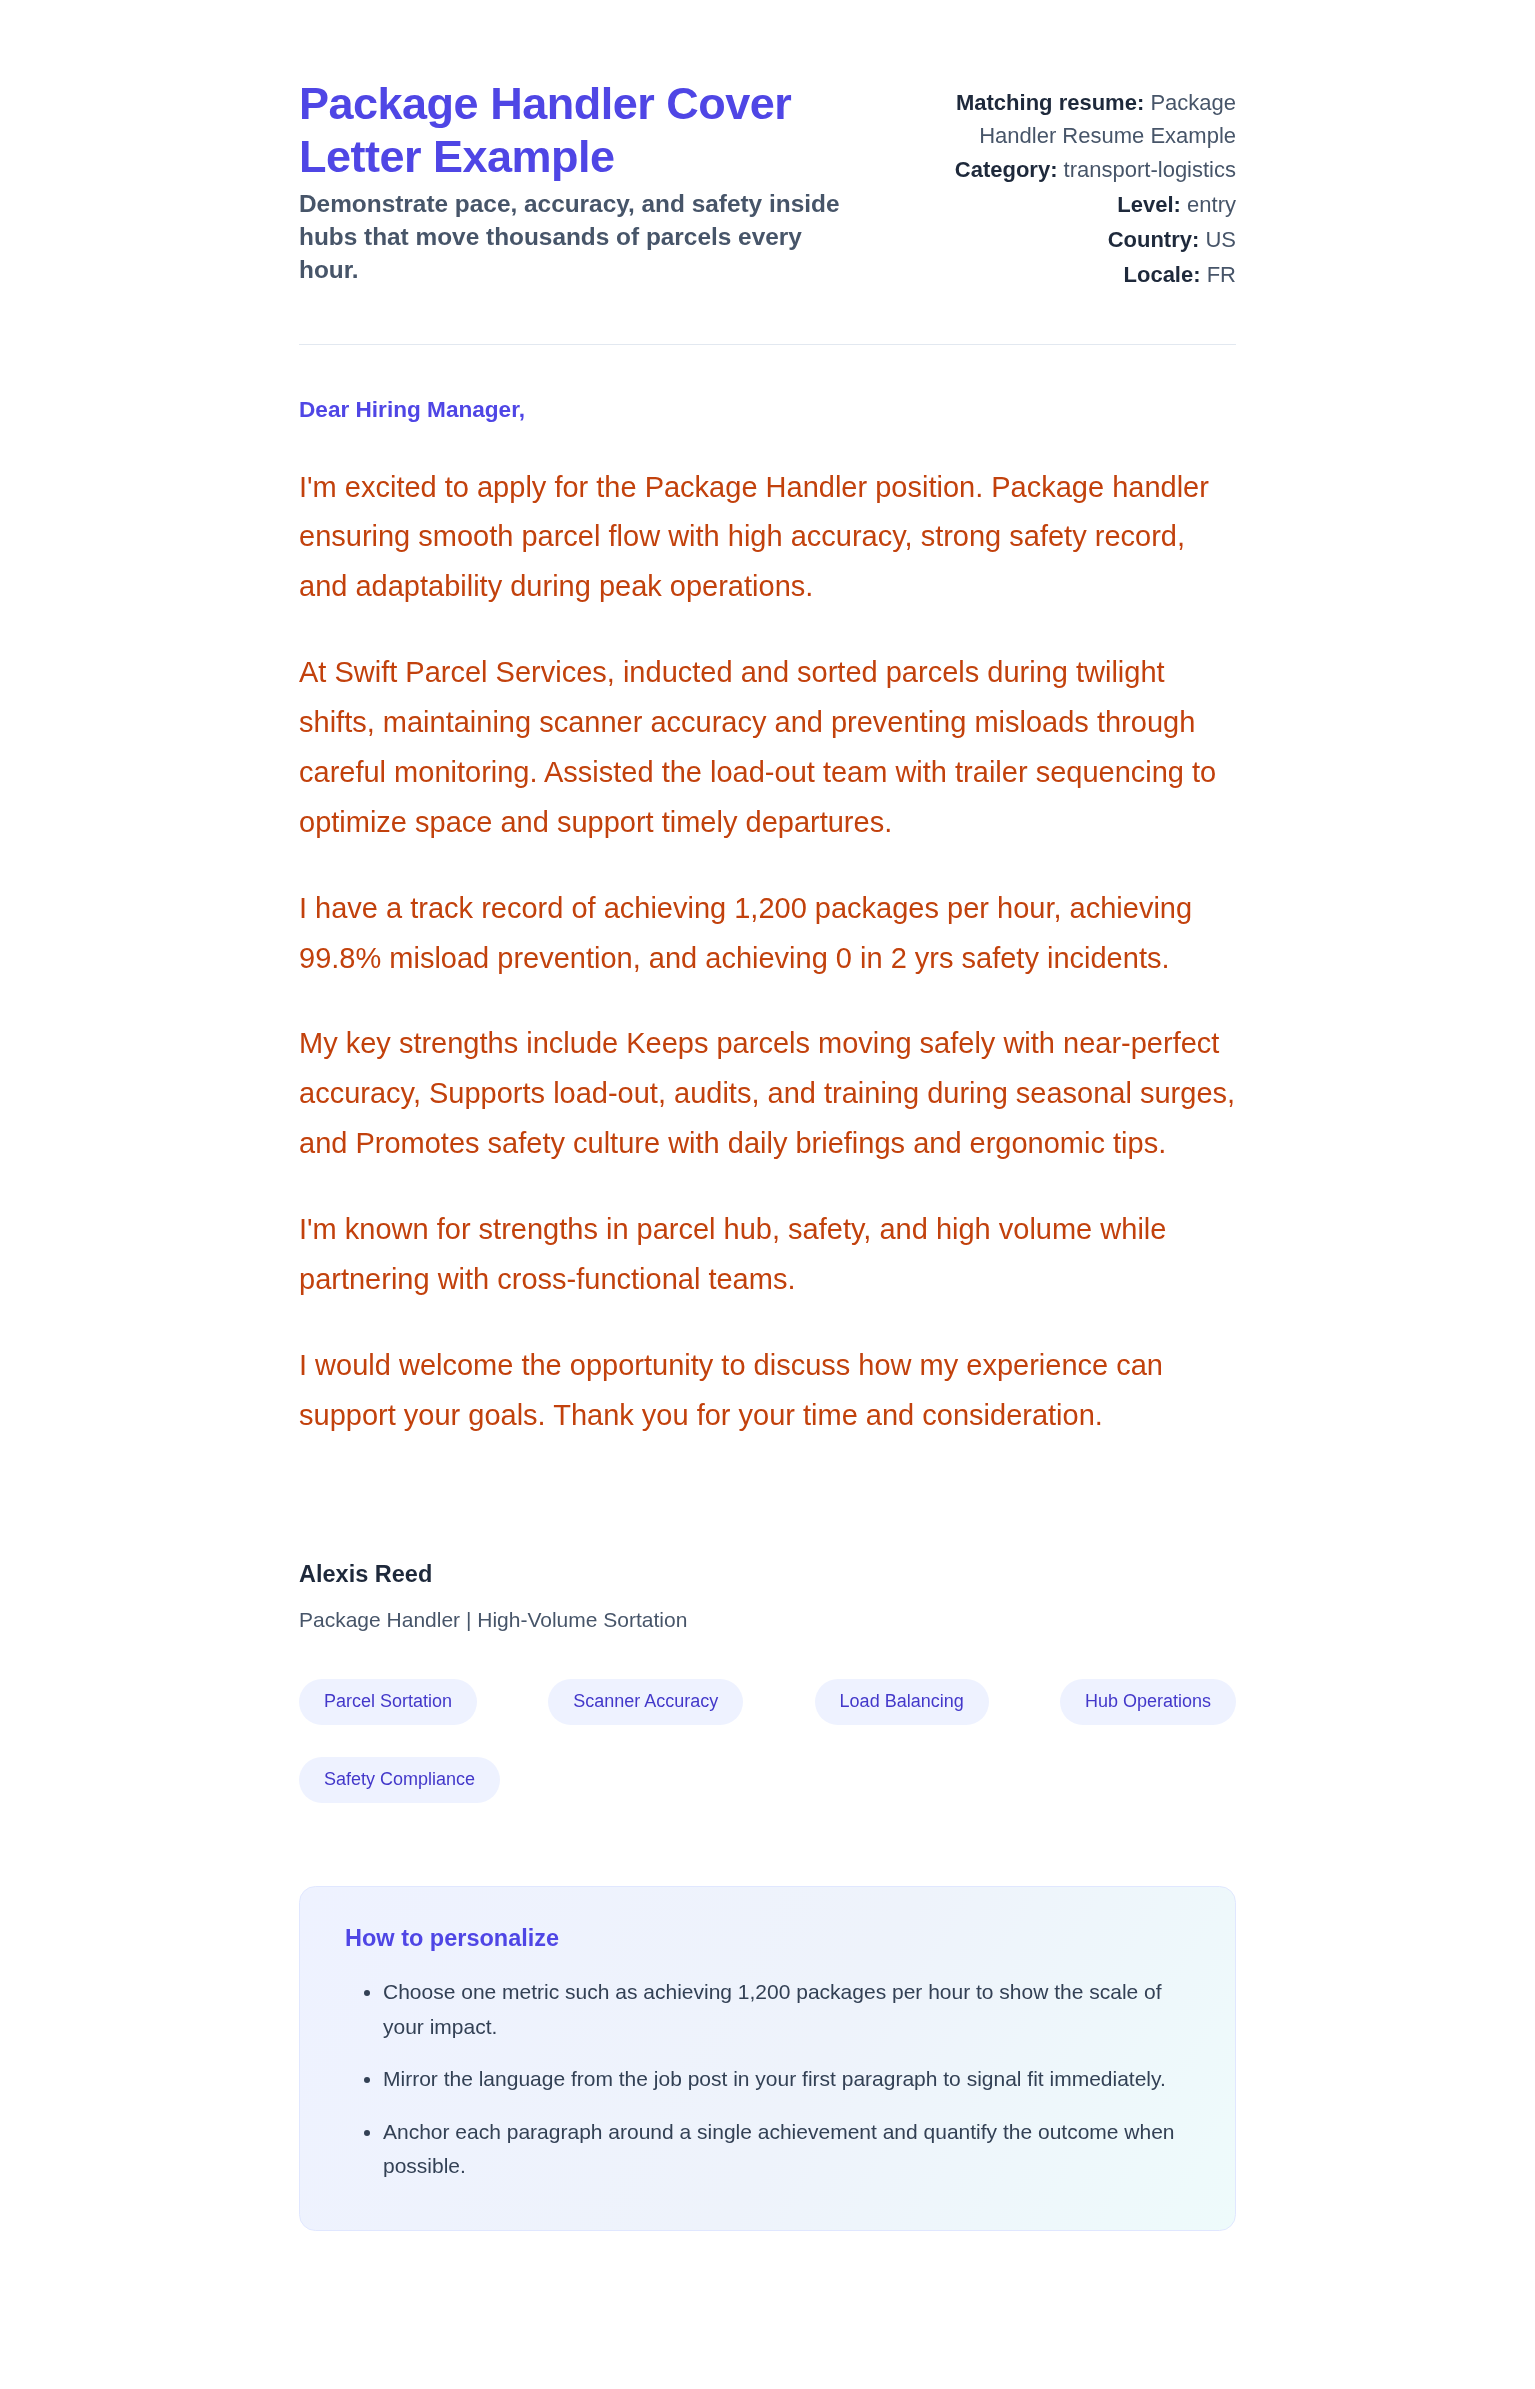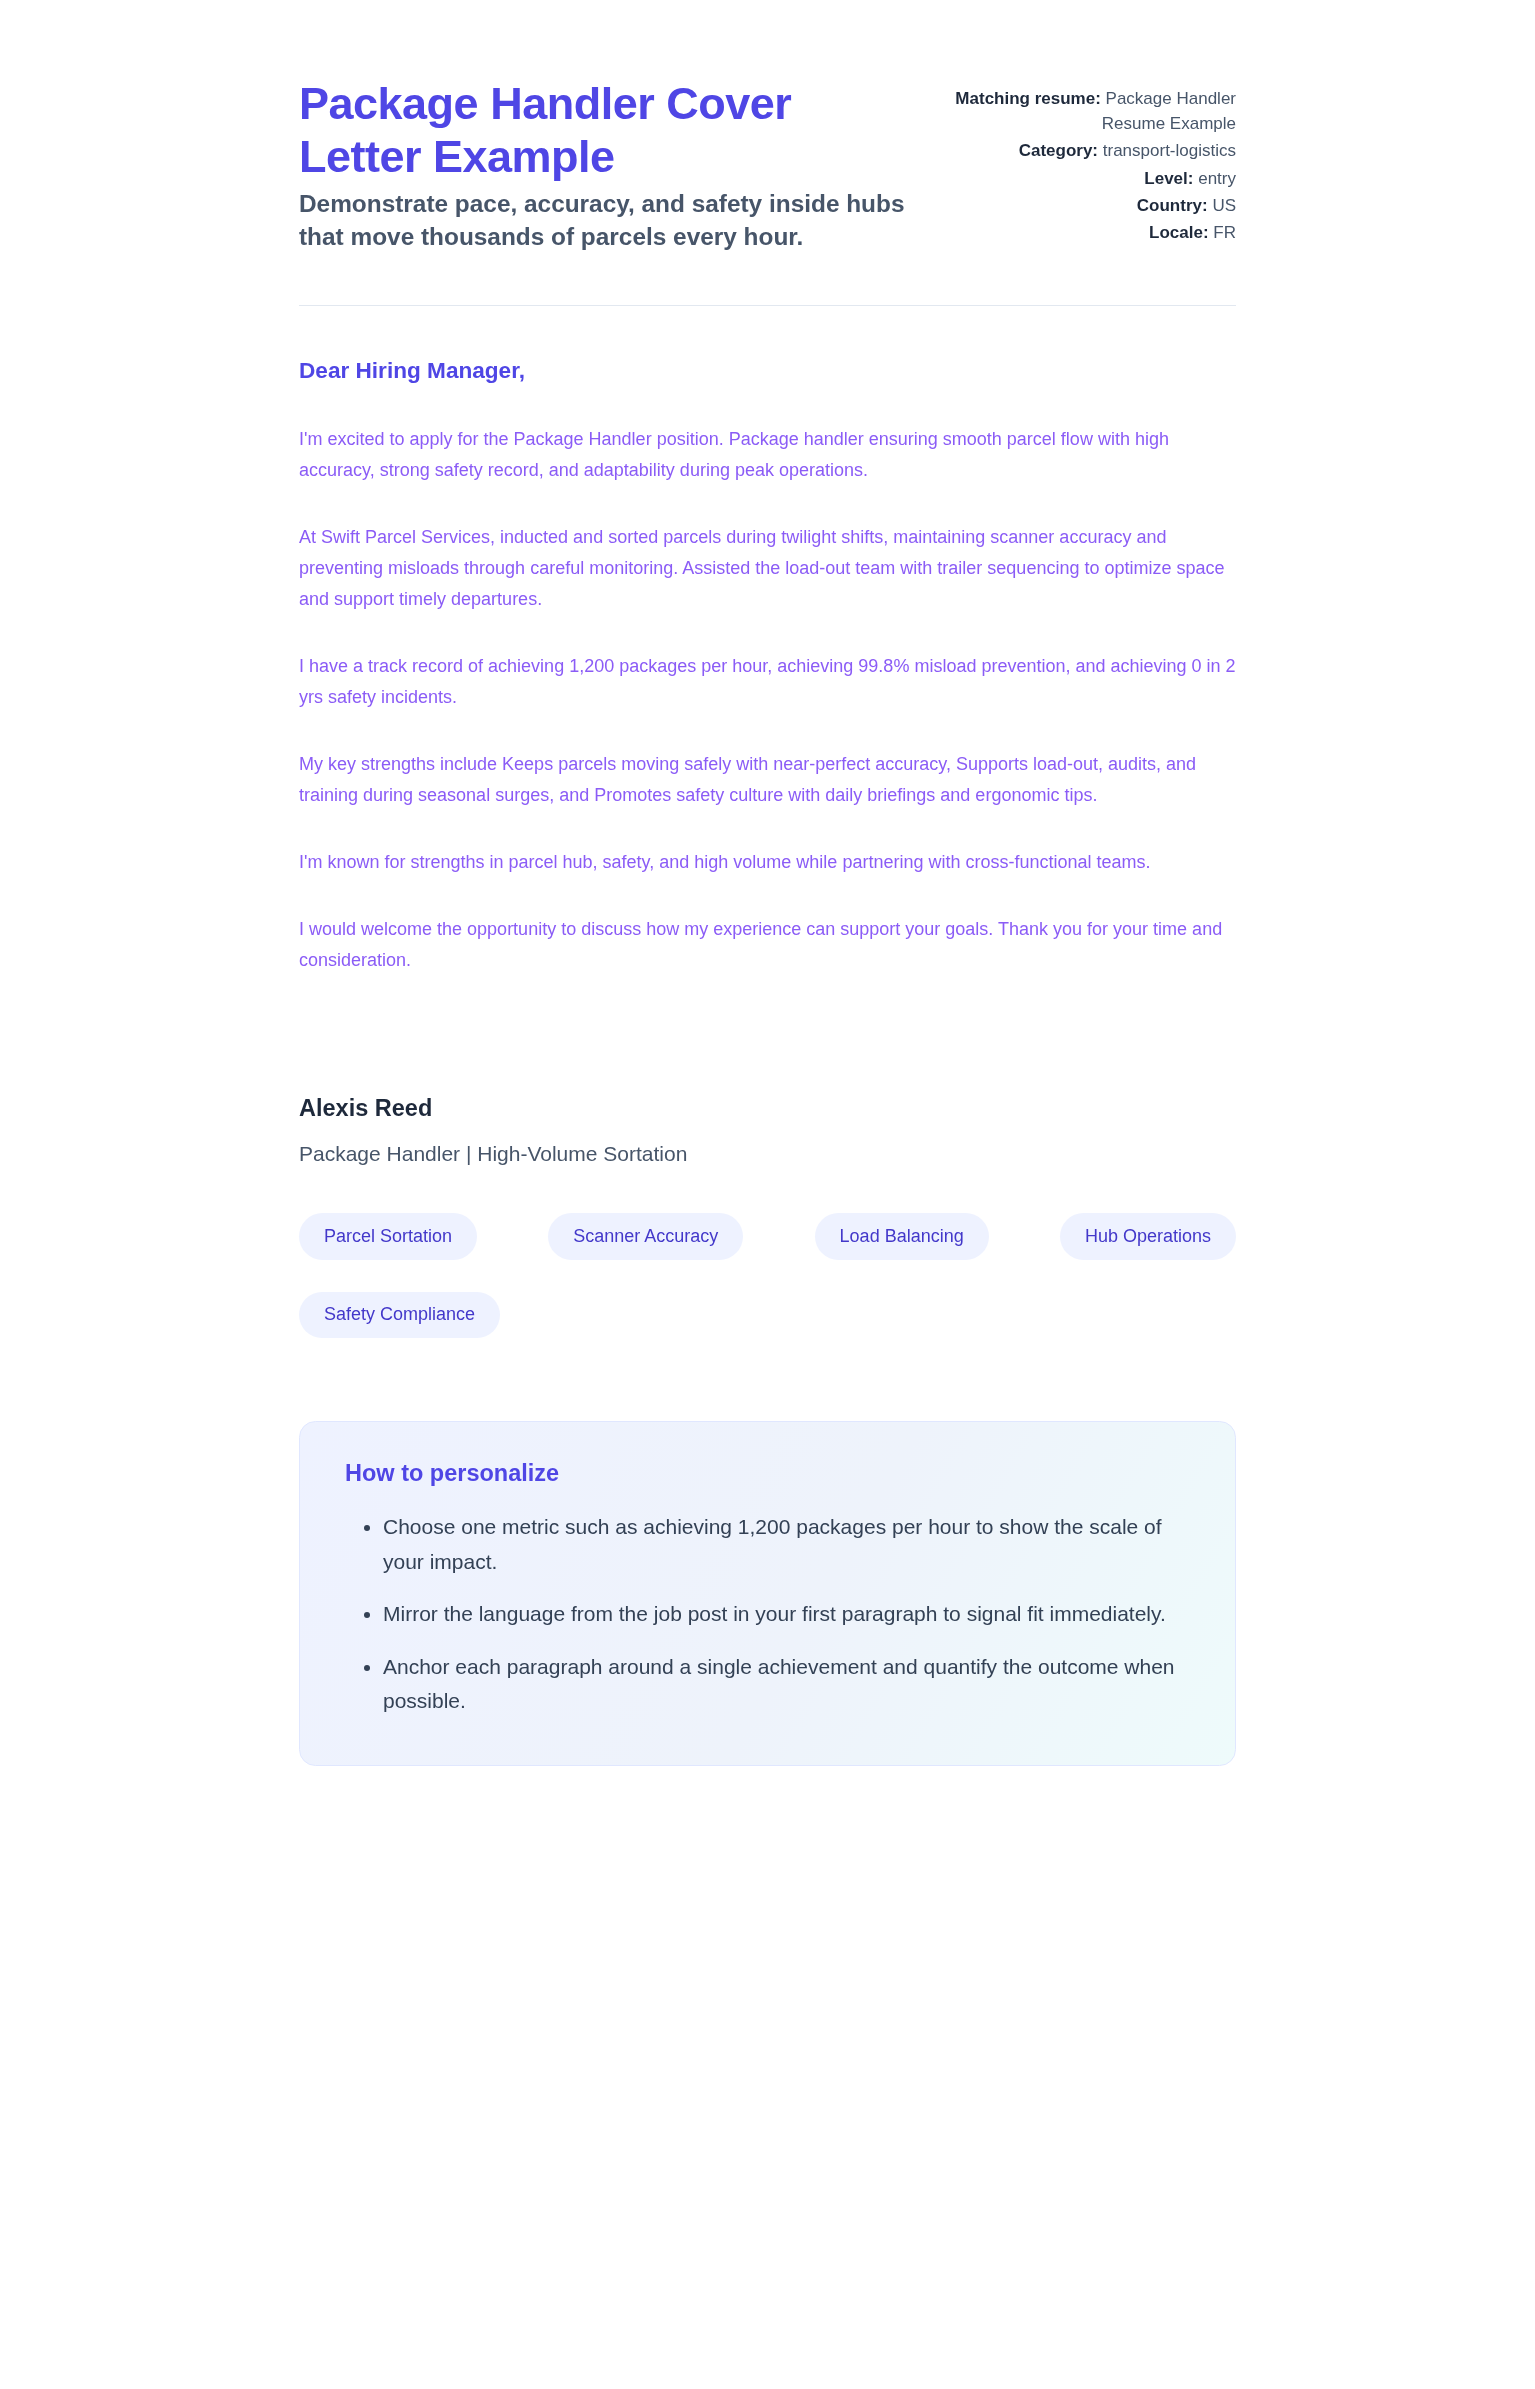--- a/index.html
+++ b/index.html
@@ -43,21 +43,21 @@
   .doc-subtitle {
     font-size: 24.4px;
     line-height: 1.35;
     font-weight: bold;
     color: #475569;
     margin: 0;
     max-width: 912px;
   }
   .meta {
     text-align: right;
-    font-size: 17px;
+    font-size: 22px;
     line-height: 1.5;
     color: #475569;
     padding-top: 9px;
     min-width: 253px;
   }
   .meta-row {
     margin-bottom: 1.8px;
   }
   .meta-label {
     font-weight: bold;
@@ -76,23 +76,23 @@
   .letter {
     padding-top: 52px;
   }
   .salutation {
     font-size: 22.6px;
     font-weight: bold;
     color: #4f46e5;
     margin: 0 0 40px 0;
   }
   .letter p.body-par {
-    font-size: 18px;
+    font-size: 29px;
     line-height: 1.72;
-    color: #8b5cf6;
+    color: #c2410c;
     margin: 0 0 36px 0;
   }
   .letter p.body-par:last-child {
     margin-bottom: 0;
   }
 
   
   .signature {
     margin-top: 120px;
   }

